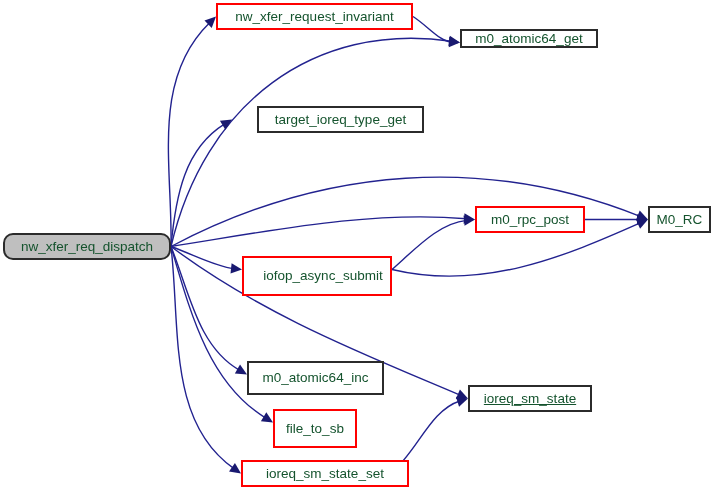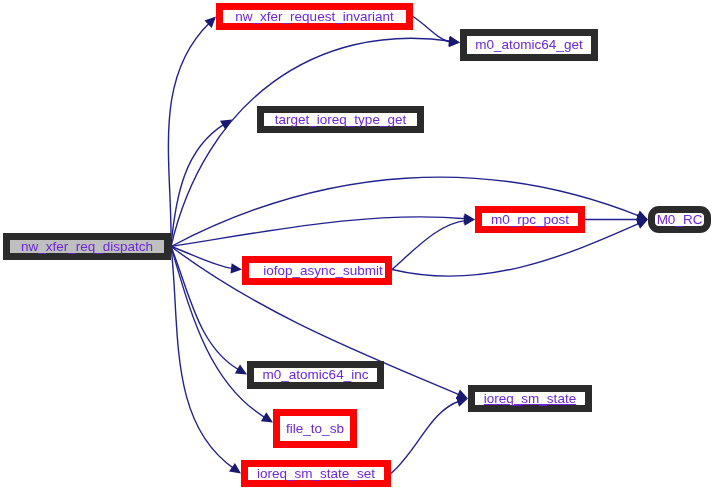--- a/index.html
+++ b/index.html
@@ -22,38 +22,39 @@
     width: 717px;
     height: 493px;
     pointer-events: none;
   }
   .node {
     position: absolute;
     box-sizing: border-box;
     display: flex;
     align-items: center;
     justify-content: center;
-    border: 7px solid #a3a3a3;
+    border: 2px solid #a3a3a3;
     background: #ffffff;
-    color: #6d28d9;
+    color: #14532d;
     font-size: 13.5px;
     line-height: 1;
     white-space: nowrap;
     letter-spacing: 0px;
     cursor: pointer;
   }
   .node.red {
     border-color: #ff0000;
   }
   .node.black {
     border-color: #2b2b2b;
   }
   .node.current {
     background: #bfbfbf;
     border-color: #2b2b2b;
+    border-radius: 10px;
   }
   .node-label {
     pointer-events: none;
     padding: 0 2px;
   }
 </style>
 </head>
 <body>
 
 <div id="canvas">
@@ -95,42 +96,42 @@
       </g>
   </svg>
 
   <div class="nodes-layer" id="nodes-layer">
       <div class="node current" style="left: 3px; top: 233px; width: 168px; height: 27px;">
         <span class="node-label">nw_xfer_req_dispatch</span>
       </div>
       <div class="node red" style="left: 216px; top: 3px; width: 197px; height: 27px;">
         <span class="node-label">nw_xfer_request_invariant</span>
       </div>
-      <div class="node black" style="left: 460px; top: 29px; width: 138px; height: 32px;">
+      <div class="node black" style="left: 460px; top: 29px; width: 138px; height: 19px;">
         <span class="node-label">m0_atomic64_get</span>
       </div>
       <div class="node black" style="left: 232px; top: 106px; width: 167px; height: 27px; margin-left: 25px;">
         <span class="node-label">target_ioreq_type_get</span>
       </div>
       <div class="node red" style="left: 475px; top: 206px; width: 110px; height: 27px;">
         <span class="node-label">m0_rpc_post</span>
       </div>
-      <div class="node black" style="left: 648px; top: 206px; width: 63px; height: 27px; border-radius: 11px;">
+      <div class="node black" style="left: 648px; top: 206px; width: 63px; height: 27px;">
         <span class="node-label">M0_RC</span>
       </div>
-      <div class="node red" style="left: 242px; top: 256px; width: 150px; height: 29px; padding-left: 12px;">
+      <div class="node red" style="left: 242px; top: 256px; width: 150px; height: 40px; padding-left: 12px;">
         <span class="node-label">iofop_async_submit</span>
       </div>
-      <div class="node black" style="left: 247px; top: 361px; width: 137px; height: 28px;">
+      <div class="node black" style="left: 247px; top: 361px; width: 137px; height: 34px;">
         <span class="node-label">m0_atomic64_inc</span>
       </div>
       <div class="node black" style="left: 468px; top: 385px; width: 124px; height: 27px; text-decoration: underline;">
         <span class="node-label">ioreq_sm_state</span>
       </div>
       <div class="node red" style="left: 273px; top: 409px; width: 84px; height: 39px;">
         <span class="node-label">file_to_sb</span>
       </div>
-      <div class="node red" style="left: 241px; top: 460px; width: 150px; height: 27px;">
+      <div class="node red" style="left: 241px; top: 460px; width: 168px; height: 27px;">
         <span class="node-label">ioreq_sm_state_set</span>
       </div>
     </div>
 
 </div>
 
 </body></html>

